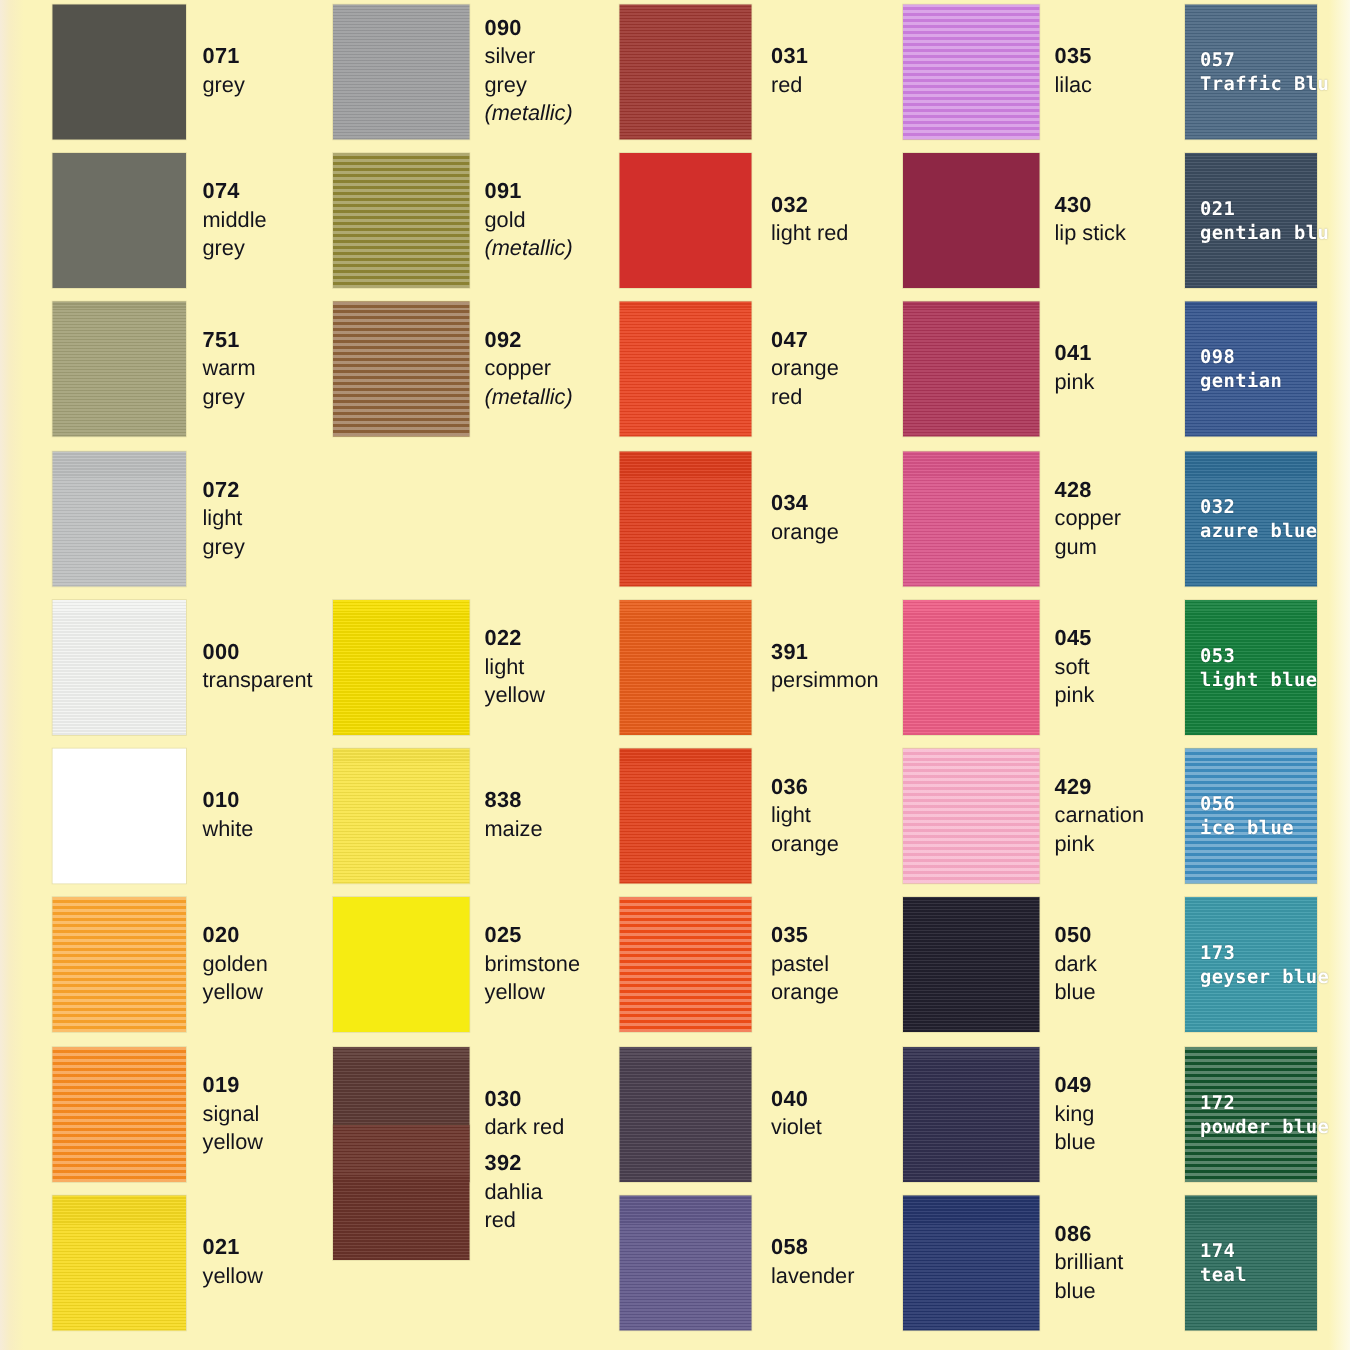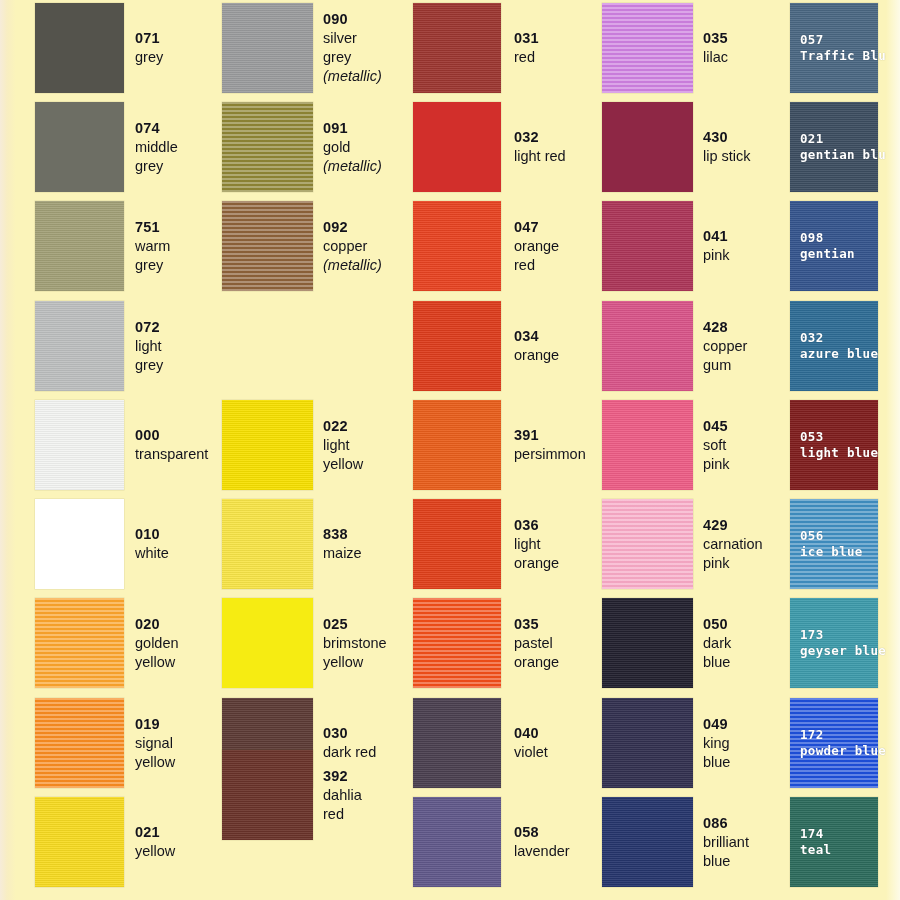--- a/index.html
+++ b/index.html
@@ -490,21 +490,21 @@
       <div class="cell" style="top: 301px; height: 90px; width: 88px;">
         <div class="swatch" title="052 azure blue" style="width: 88px; height: 90px; background: rgb(46, 108, 149);">
           <span class="tex"></span>
           <div class="inlabel" style="left: 10px; top: 29px;">
             <div>032</div>
             <div>azure blue</div>
           </div>
         </div>
       </div>
       <div class="cell" style="top: 400px; height: 90px; width: 88px;">
-        <div class="swatch" title="053 light blue" style="width: 88px; height: 90px; background: #7f1d1d;">
+        <div class="swatch" title="053 light blue" style="width: 88px; height: 90px; background: #15803d;">
           <span class="tex"></span>
           <div class="inlabel" style="left: 10px; top: 29px;">
             <div>053</div>
             <div>light blue</div>
           </div>
         </div>
       </div>
       <div class="cell" style="top: 499px; height: 90px; width: 88px;">
         <div class="swatch strong" title="056 ice blue" style="width: 88px; height: 90px; background: rgb(63, 141, 191);">
           <span class="tex"></span>
@@ -517,21 +517,21 @@
       <div class="cell" style="top: 598px; height: 90px; width: 88px;">
         <div class="swatch" title="173 geyser blue" style="width: 88px; height: 90px; background: rgb(61, 155, 171);">
           <span class="tex"></span>
           <div class="inlabel" style="left: 10px; top: 29px;">
             <div>173</div>
             <div>geyser blue</div>
           </div>
         </div>
       </div>
       <div class="cell" style="top: 698px; height: 90px; width: 88px;">
-        <div class="swatch strong" title="172 powder blue" style="width: 88px; height: 90px; background: #1d4ed8;">
+        <div class="swatch strong" title="172 powder blue" style="width: 88px; height: 90px; background: #14532d;">
           <span class="tex"></span>
           <div class="inlabel" style="left: 10px; top: 29px;">
             <div>172</div>
             <div>powder blue</div>
           </div>
         </div>
       </div>
       <div class="cell" style="top: 797px; height: 116px; width: 88px;">
         <div class="swatch" title="174 teal" style="width: 88px; height: 90px; background: rgb(44, 107, 92);">
           <span class="tex"></span>

